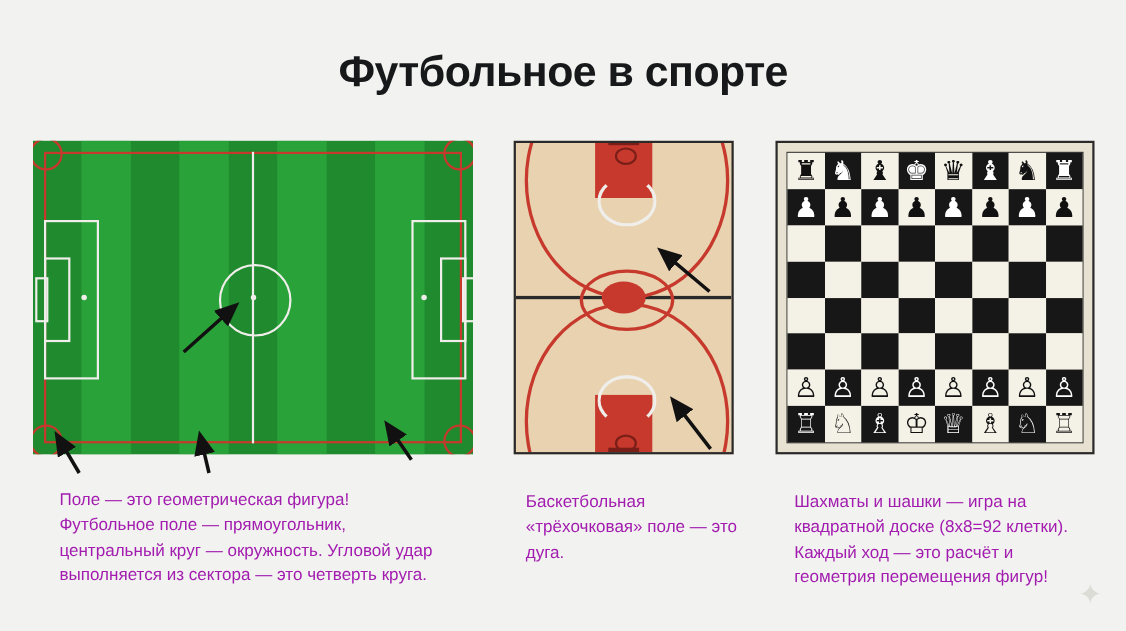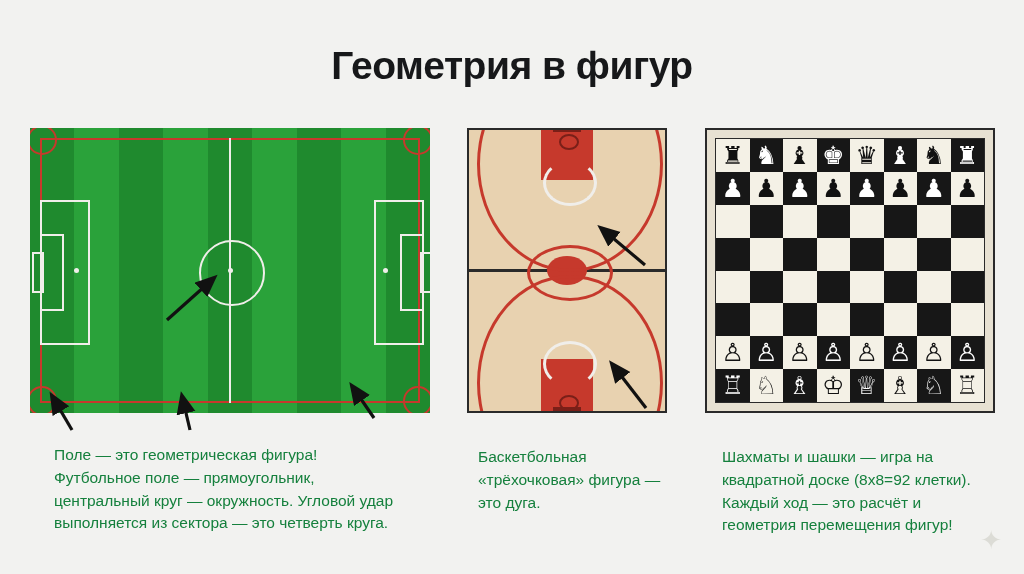--- a/index.html
+++ b/index.html
@@ -69,32 +69,32 @@
   .sq.light .pc{color:#111;}
   .sq.dark .pc{color:#fff;}
   .pc{font-family:"DejaVu Sans", sans-serif;}
 
   
   svg.arrows{position:absolute;left:0;top:0;width:1024px;height:574px;pointer-events:none;}
 
   
   .caption{
     position:absolute;
-    font-size:15.5px;line-height:1.47;color:#15803d;
+    font-size:15.5px;line-height:1.47;color:#a21caf;
   }
   #cap1{left:54px;top:444px;width:340px;}
   #cap2{left:478px;top:446px;width:195px;}
   #cap3{left:722px;top:446px;width:250px;}
 
   #sparkle{position:absolute;right:22px;bottom:18px;color:#dcdcd6;font-size:26px;}
 </style>
 </head>
 <body>
 
-<div id="title">Геометрия в фигур</div>
+<div id="title">Футбольное в спорте</div>
 
 <div id="football">
   <div id="fstripes">
       <div class="fstripe" style="left: 44.4444px; width: 44.4444px;"></div>
       <div class="fstripe" style="left: 133.333px; width: 44.4444px;"></div>
       <div class="fstripe" style="left: 222.222px; width: 44.4444px;"></div>
       <div class="fstripe" style="left: 311.111px; width: 44.4444px;"></div>
     </div>
   <div id="fouter"></div>
   <div id="fmarks">
@@ -278,16 +278,16 @@
   </defs>
   <line x1="167" y1="320" x2="214" y2="278" stroke="#111" stroke-width="3.2" marker-end="url(#ah)"></line>
   <line x1="72" y1="430" x2="52" y2="396" stroke="#111" stroke-width="3.2" marker-end="url(#ah)"></line>
   <line x1="190" y1="430" x2="182" y2="396" stroke="#111" stroke-width="3.2" marker-end="url(#ah)"></line>
   <line x1="374" y1="418" x2="352" y2="386" stroke="#111" stroke-width="3.2" marker-end="url(#ah)"></line>
   <line x1="645" y1="265" x2="601" y2="228" stroke="#111" stroke-width="3.2" marker-end="url(#ah)"></line>
   <line x1="646" y1="408" x2="612" y2="364" stroke="#111" stroke-width="3.2" marker-end="url(#ah)"></line>
 </svg>
 
 <div class="caption" id="cap1">Поле — это геометрическая фигура! Футбольное поле — прямоугольник, центральный круг — окружность. Угловой удар выполняется из сектора — это четверть круга.</div>
-<div class="caption" id="cap2">Баскетбольная «трёхочковая» фигура — это дуга.</div>
+<div class="caption" id="cap2">Баскетбольная «трёхочковая» поле — это дуга.</div>
 <div class="caption" id="cap3">Шахматы и шашки — игра на квадратной доске (8x8=92 клетки). Каждый ход — это расчёт и геометрия перемещения фигур!</div>
 
 <div id="sparkle">✦</div>
 
 </body></html>

